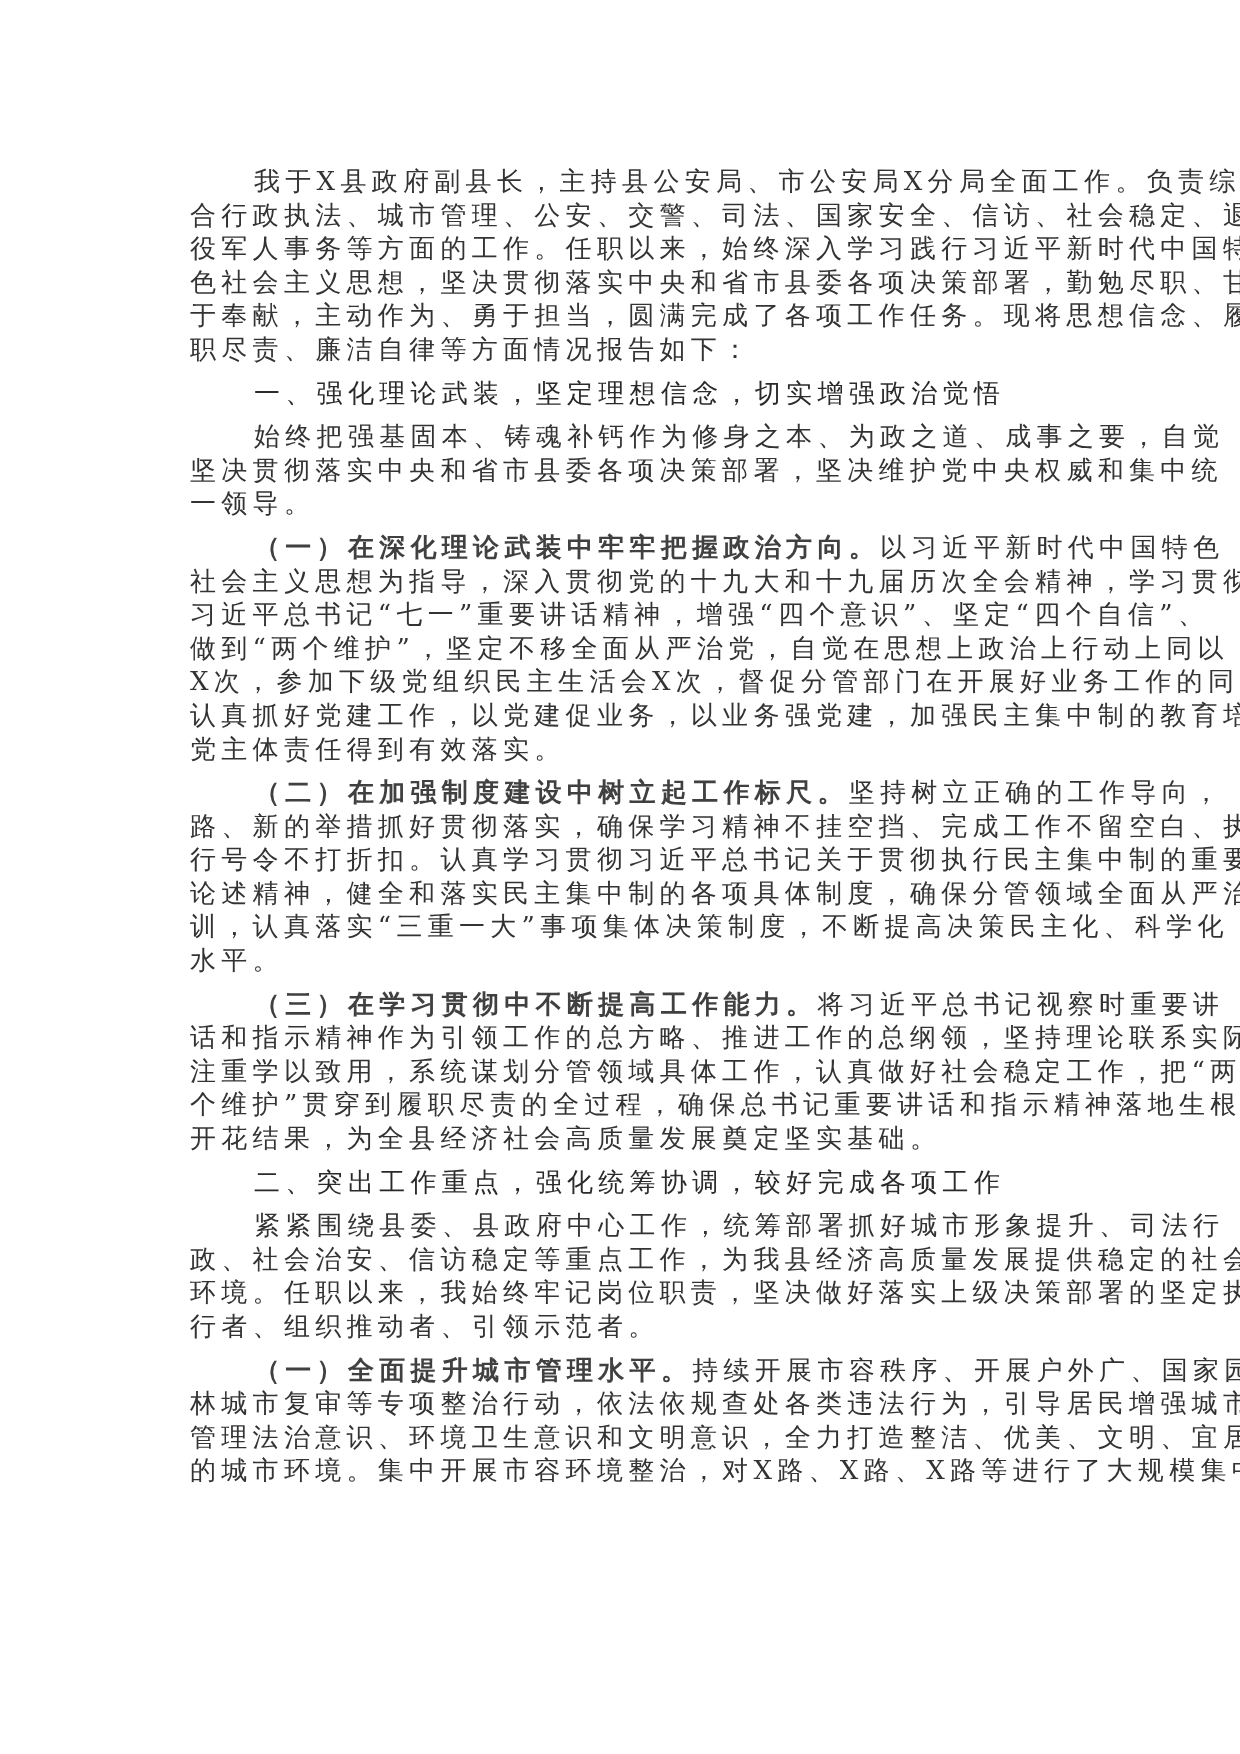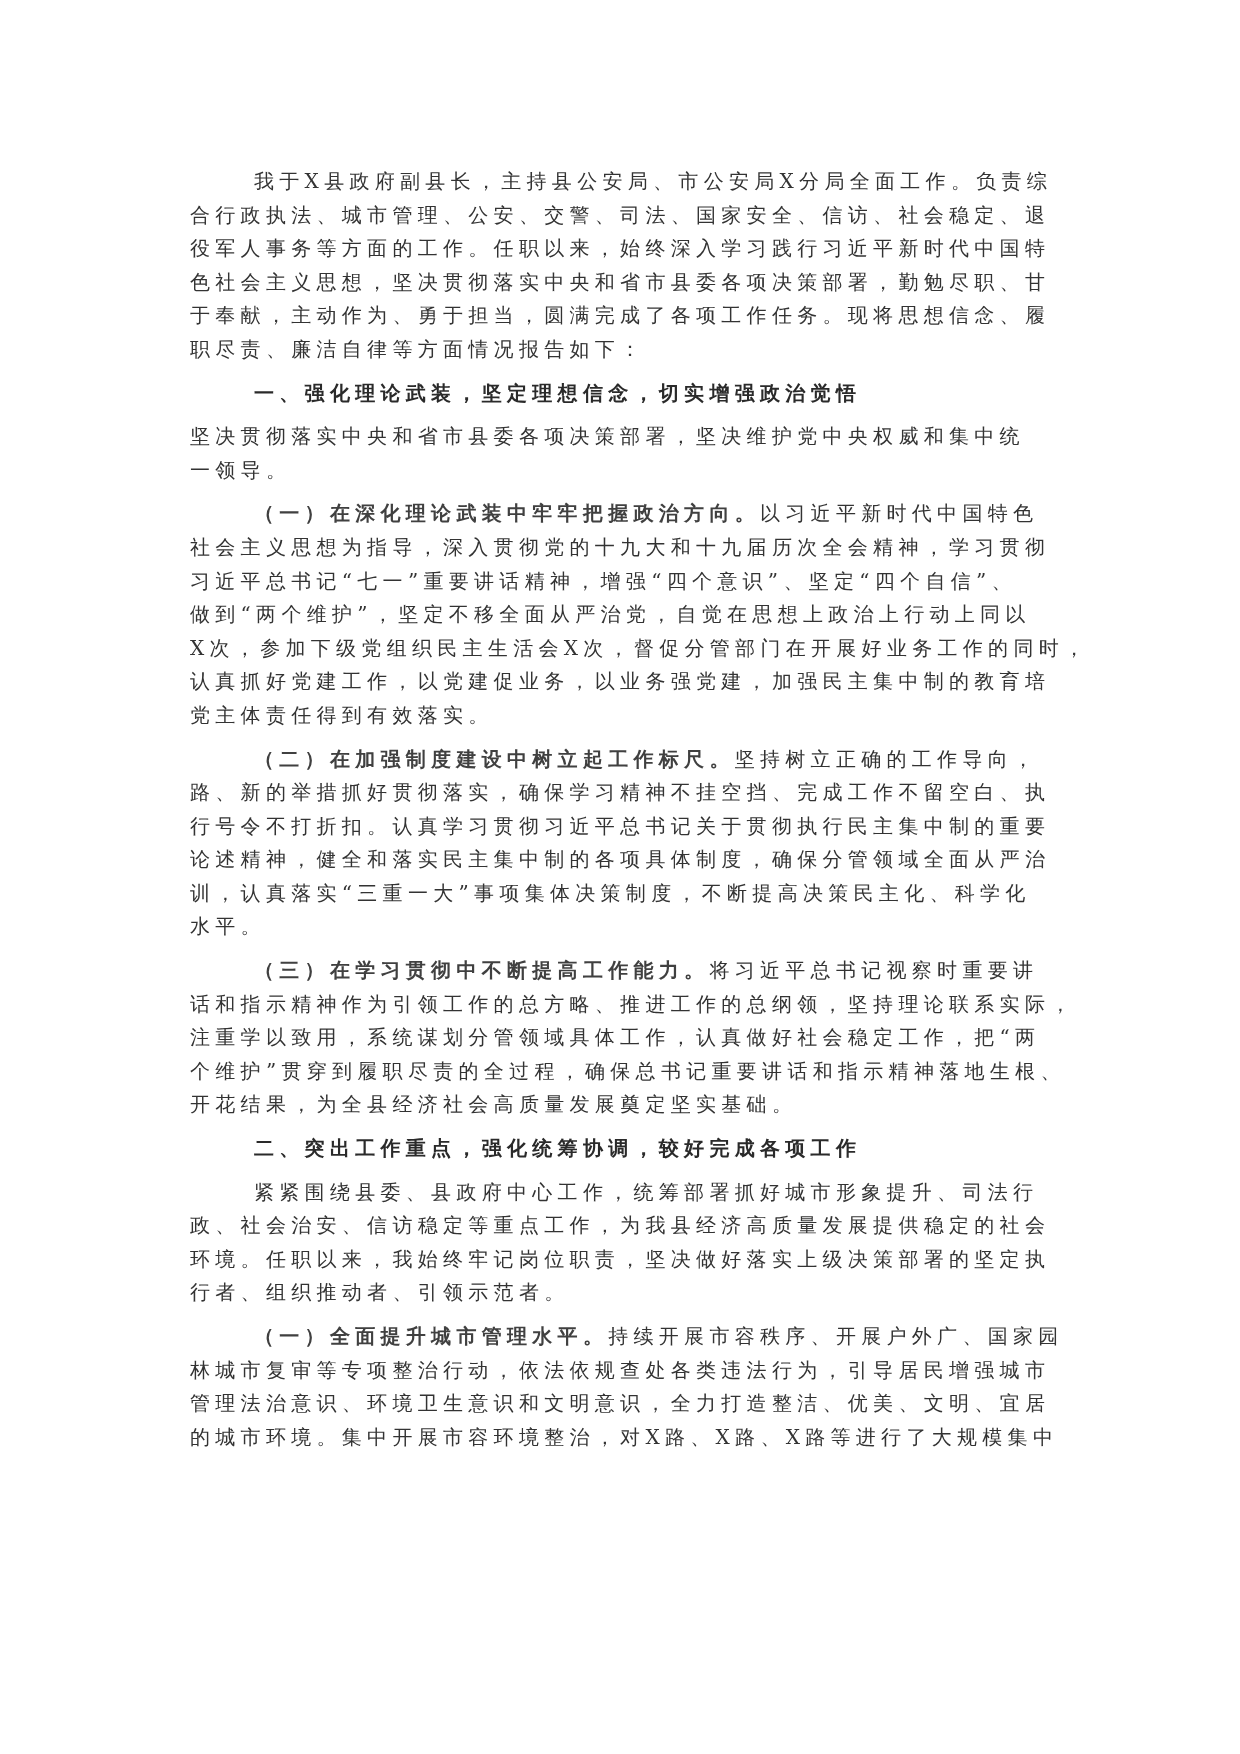--- a/index.html
+++ b/index.html
@@ -4,28 +4,28 @@
 <style>
   html, body { margin: 0; padding: 0; background: #ffffff; }
   body { width: 1240px; height: 1754px; position: relative; overflow: hidden; }
   .page {
     position: absolute; left: 0; top: 0; width: 1240px; height: 1754px; background: #fff;
   }
   .content {
     position: absolute; left: 190px; top: 165px; width: 860px;
     color: #333333;
     font-family: "DejaVu Serif", "Liberation Serif", serif;
-    font-size: 20px;
+    font-size: 26px;
     line-height: 33.6px;
     letter-spacing: 5.3px;
   }
   .para { margin: 0 0 10px 0; }
   .line { display: block; white-space: nowrap; height: 33.6px; }
   .indent { padding-left: 64px; }
-  .heading { font-weight: bold; color: #2a2a2a; margin: 0 0 10px 0; }
+  .heading { font-weight: normal; color: #2a2a2a; margin: 0 0 10px 0; }
   .lead { font-weight: bold; color: #404040; }
 </style>
 </head>
 <body>
 
 <div class="page">
   <div class="content">
 
     <div class="para">
       <span class="line indent">我于X县政府副县长，主持县公安局、市公安局X分局全面工作。负责综</span>
@@ -34,20 +34,21 @@
       <span class="line">色社会主义思想，坚决贯彻落实中央和省市县委各项决策部署，勤勉尽职、甘</span>
       <span class="line">于奉献，主动作为、勇于担当，圆满完成了各项工作任务。现将思想信念、履</span>
       <span class="line">职尽责、廉洁自律等方面情况报告如下：</span>
     </div>
 
     <div class="heading">
       <span class="line indent">一、强化理论武装，坚定理想信念，切实增强政治觉悟</span>
     </div>
 
     <div class="para">
+      <span class="line indent">始终把强基固本、铸魂补钙作为修身之本、为政之道、成事之要，自觉</span>
       <span class="line">坚决贯彻落实中央和省市县委各项决策部署，坚决维护党中央权威和集中统</span>
       <span class="line">一领导。</span>
     </div>
 
     <div class="para">
       <span class="line indent"><span class="lead">（一）在深化理论武装中牢牢把握政治方向。</span><span>以习近平新时代中国特色</span></span>
       <span class="line">社会主义思想为指导，深入贯彻党的十九大和十九届历次全会精神，学习贯彻</span>
       <span class="line">习近平总书记“七一”重要讲话精神，增强“四个意识”、坚定“四个自信”、</span>
       <span class="line">做到“两个维护”，坚定不移全面从严治党，自觉在思想上政治上行动上同以</span>
       <span class="line">X次，参加下级党组织民主生活会X次，督促分管部门在开展好业务工作的同时，</span>

